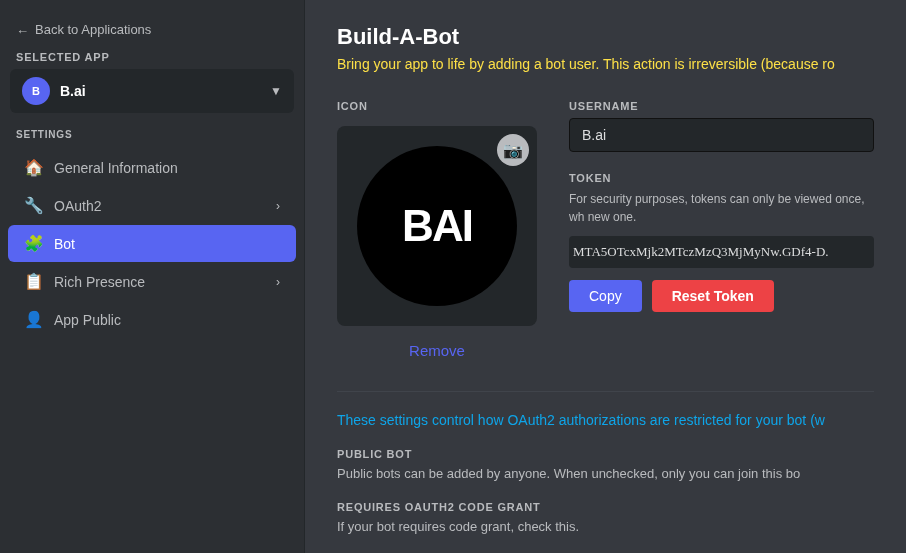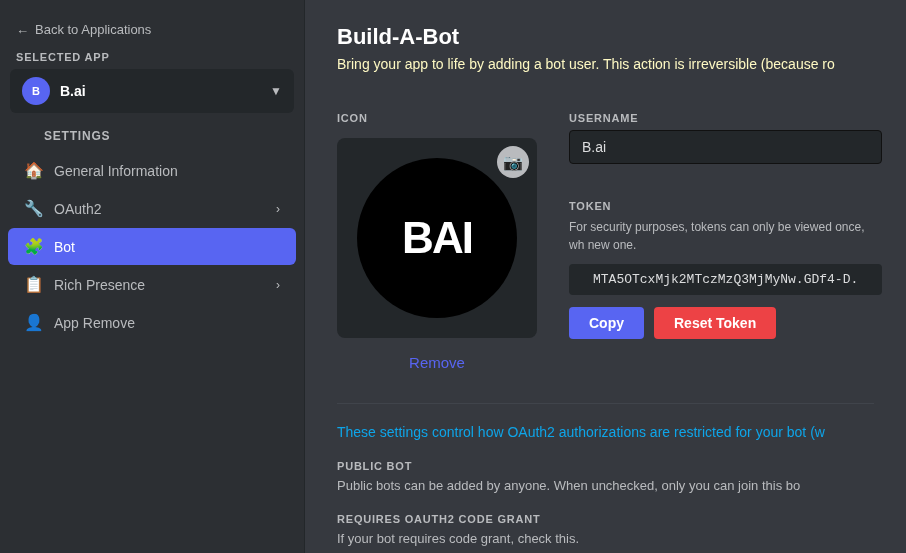--- a/index.html
+++ b/index.html
@@ -76,27 +76,26 @@
       font-weight: 600;
       color: #fff;
       font-size: 14px;
     }
     .chevron-down {
       color: #b9bbbe;
       font-size: 12px;
     }
 
     .settings-label {
-      font-size: 12px;
+      font-size: 10px;
       font-weight: 700;
       color: #b9bbbe;
       letter-spacing: 0.8px;
       text-transform: uppercase;
       padding: 0 16px 8px 16px;
-      margin-left: 28px;
     }
 
     .nav-item {
       display: flex;
       align-items: center;
       gap: 10px;
       padding: 9px 16px;
       border-radius: 6px;
       margin: 1px 8px;
       cursor: pointer;
@@ -128,22 +127,22 @@
     }
 
     .page-title {
       font-size: 22px;
       font-weight: 700;
       color: #fff;
       margin-bottom: 6px;
     }
     .page-subtitle {
       font-size: 14px;
-      color: #fef9c3;
-      margin-bottom: 40px;
+      color: #fde047;
+      margin-bottom: 28px;
     }
 
     .bot-form {
       display: flex;
       gap: 32px;
       margin-bottom: 32px;
     }
 
     
     .icon-section { display: flex; flex-direction: column; gap: 8px; }
@@ -203,21 +202,21 @@
 
     .remove-link {
       color: #5865f2;
       font-size: 15px;
       margin-top: 8px;
       cursor: pointer;
       text-align: center;
     }
 
     
-    .username-token-section { flex: 1; display: flex; flex-direction: column; gap: 16px; }
+    .username-token-section { flex: 1; display: flex; flex-direction: column; gap: 0; }
 
     .input-group { margin-bottom: 16px; }
     .input-field {
       background: #23272a;
       border: 1px solid #111;
       border-radius: 4px;
       color: #dcddde;
       font-size: 14px;
       padding: 8px 12px;
       width: 100%;
@@ -227,42 +226,42 @@
     .token-section { margin-top: 4px; }
     .token-note {
       font-size: 12px;
       color: #b9bbbe;
       margin-bottom: 10px;
       line-height: 1.5;
     }
     .token-value {
       background: #23272a;
       border-radius: 4px;
-      padding: 8px 24px;
-      font-family: Liberation Mono, monospace;
+      padding: 8px 4px;
+      font-family: Liberation Serif, serif;
       font-size: 13px;
       color: #dcddde;
       margin-bottom: 12px;
       white-space: nowrap;
       overflow: hidden;
       text-overflow: ellipsis;
       max-width: 100%;
     }
     .token-buttons {
       display: flex;
       gap: 10px;
     }
     .btn-primary {
       background: #5865f2;
       color: #fff;
       border: none;
       border-radius: 4px;
       padding: 8px 20px;
       font-size: 14px;
-      font-weight: 700;
+      font-weight: 400;
       cursor: pointer;
     }
     .btn-danger {
       background: #ed4245;
       color: #fff;
       border: none;
       border-radius: 4px;
       padding: 0 20px;
       font-size: 14px;
       font-weight: 600;
@@ -339,21 +338,21 @@
         <span class="nav-icon">🧩</span>
         <span>Bot</span>
       </div>
       <div class="nav-item">
         <span class="nav-icon">📋</span>
         <span>Rich Presence</span>
         <span class="nav-arrow">›</span>
       </div>
       <div class="nav-item">
         <span class="nav-icon">👤</span>
-        <span>App Remove</span>
+        <span>App Public</span>
       </div>
     </div>
 
 </div>
 
 <div class="main-content">
 
   <div class="page-title">Build-A-Bot</div>
   <div class="page-subtitle">Bring your app to life by adding a bot user. This action is irreversible (because ro</div>
 

